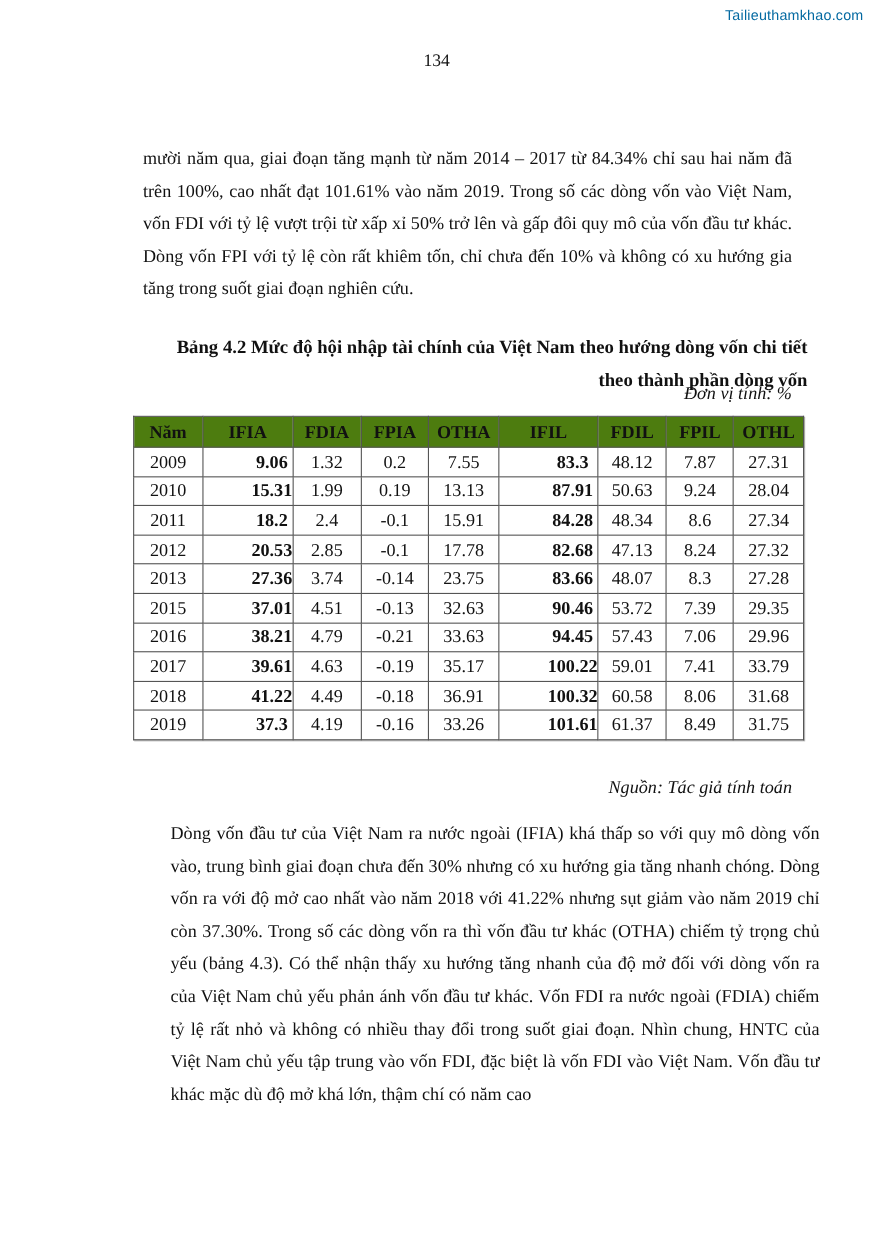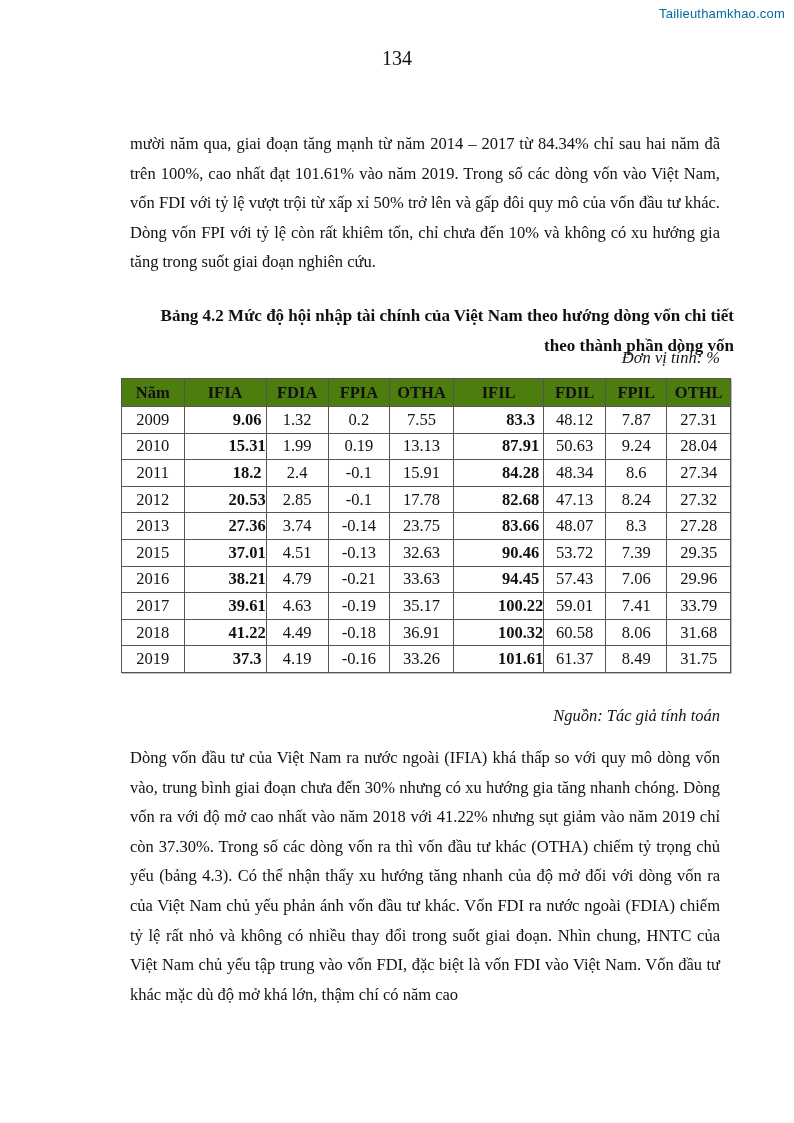--- a/index.html
+++ b/index.html
@@ -1,35 +1,35 @@
 <!DOCTYPE html>
 <html><head>
   <meta charset="utf-8">
   <style>
     html, body { margin: 0; padding: 0; background: #ffffff; }
     body { width: 794px; height: 1123px; position: relative; overflow: hidden;
            font-family: "Liberation Serif", "DejaVu Serif", serif; color: #111; }
     .watermark { position: absolute; top: 6px; right: 9px; font-family: "Liberation Sans", "DejaVu Sans", sans-serif;
                  font-size: 13px; color: #0369a1; letter-spacing: 0.2px; }
-    .page-number { position: absolute; top: 47px; left: 0; width: 794px; text-align: center; font-size: 20px; }
+    .page-number { position: absolute; top: 47px; left: 0; width: 794px; text-align: center; font-size: 16px; }
     .para { position: absolute; left: 130px; width: 590px; font-size: 16.5px; line-height: 29.6px;
             text-align: justify; text-align-last: left; margin: 0; }
     .para-1 { top: 129px; }
     .caption { position: absolute; top: 289px; left: 122px; width: 600px; text-align: right;
                font-weight: bold; font-size: 17px; line-height: 30px; margin: 12px; }
     .unit { position: absolute; top: 348px; right: 74px; font-style: italic; font-size: 16.5px; }
     .data-table { position: absolute; top: 378px; left: 121px; width: 610px; border-collapse: collapse;
                   font-size: 16.5px; box-shadow: 1px 1px 0 #bdbdbd; }
     .data-table th, .data-table td { border: 1px solid #555; text-align: center; padding: 0; height: 25.6px; }
     .data-table th { background: #4d7c0f; font-weight: bold; height: 27px; }
     .data-table td.bold { font-weight: bold; padding-left: 44px; }
     .data-table col.c-year { width: 70px; }
     .data-table col.c-num { width: 67.5px; }
     .source { position: absolute; top: 706px; right: 74px; font-style: italic; font-size: 16.5px; }
-    .para-2 { top: 743px; }
+    .para-2 { top: 743px; margin-left: 25px; }
   </style>
 </head>
 <body>
 
 <div class="watermark">Tailieuthamkhao.com</div>
 <div class="page-number">134</div>
 
 <p class="para para-1">mười năm qua, giai đoạn tăng mạnh từ năm 2014 – 2017 từ 84.34% chỉ sau hai năm đã trên 100%, cao nhất đạt 101.61% vào năm 2019. Trong số các dòng vốn vào Việt Nam, vốn FDI với tỷ lệ vượt trội từ xấp xỉ 50% trở lên và gấp đôi quy mô của vốn đầu tư khác. Dòng vốn FPI với tỷ lệ còn rất khiêm tốn, chỉ chưa đến 10% và không có xu hướng gia tăng trong suốt giai đoạn nghiên cứu.</p>
 
 <p class="caption">Bảng 4.2 Mức độ hội nhập tài chính của Việt Nam theo hướng dòng vốn chi tiết theo thành phần dòng vốn</p>

